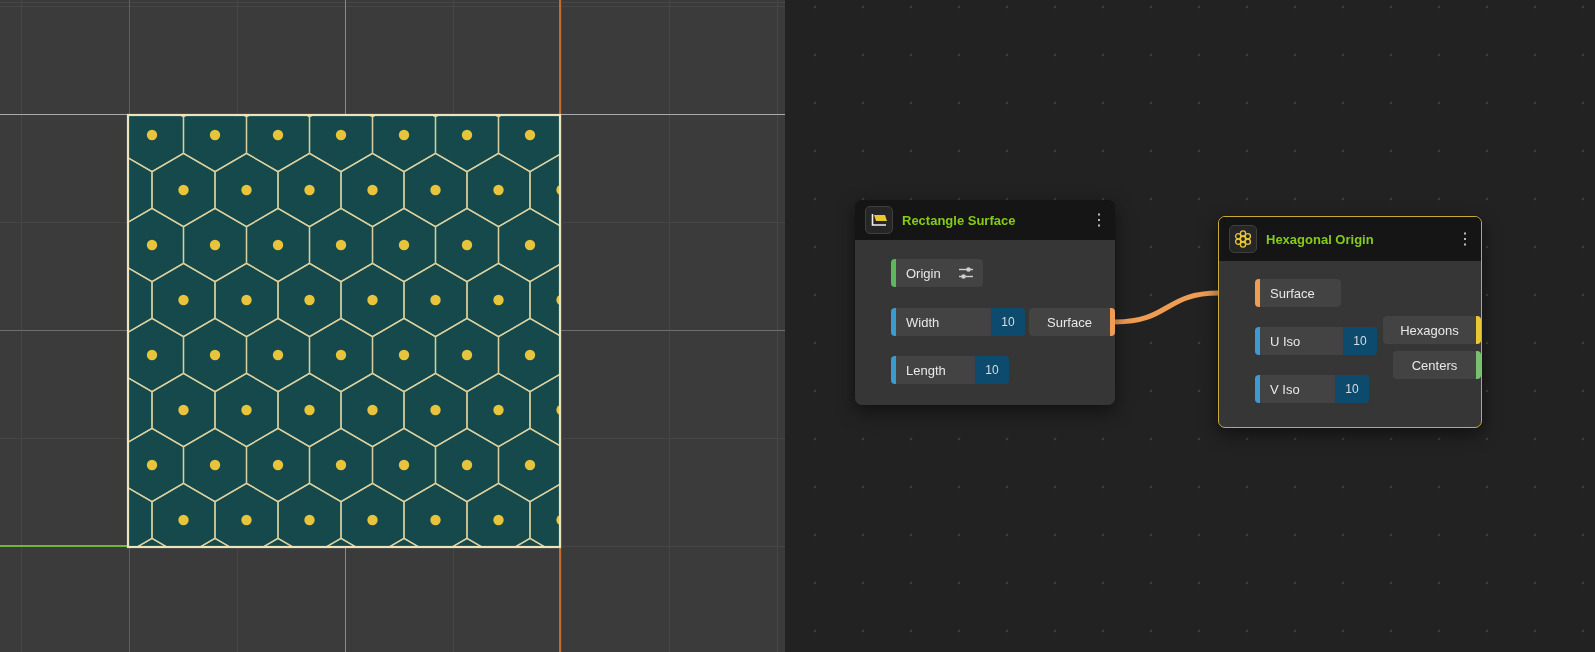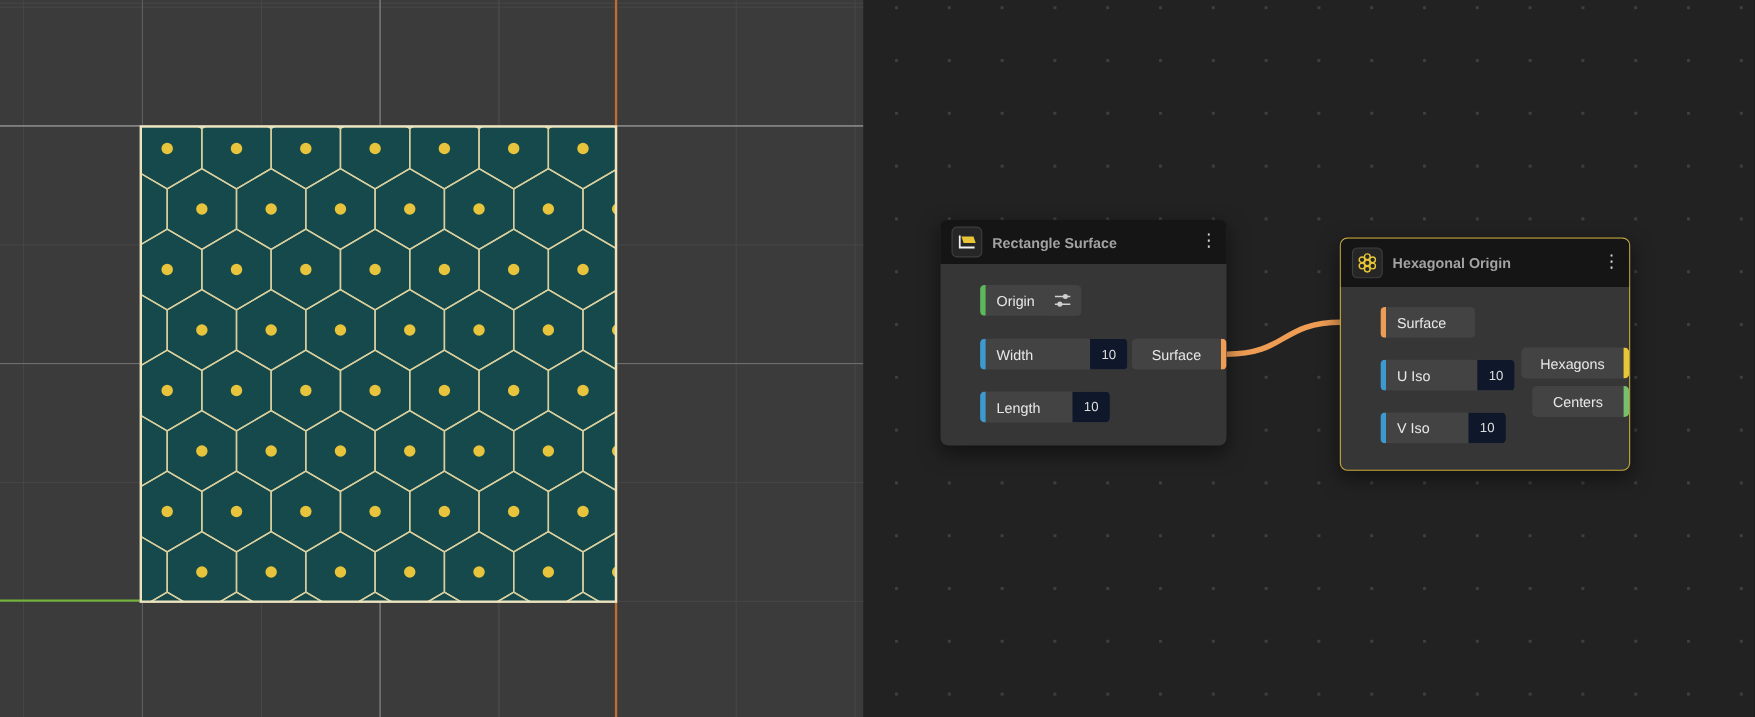--- a/index.html
+++ b/index.html
@@ -31,31 +31,31 @@
 
   .node{position:absolute;z-index:1;background:#363636;border-radius:7px;
         box-shadow:0 6px 18px rgba(0,0,0,.5);}
   .node.selected{border:1.5px solid var(--sel,#c9a93b);}
   .node-header{display:flex;align-items:center;gap:9px;padding:0 10px;background:#151515;
                border-radius:6px 6px 0 0;}
   .node1 .node-header{height:40px;}
   .node2 .node-header{height:44px;}
   .node-icon{width:26px;height:26px;border-radius:5px;background:#262626;border:1px solid #3f3f3f;
              display:flex;align-items:center;justify-content:center;flex:0 0 auto;}
-  .node-title{flex:1;color:#a3a3a3;font-size:13px;font-weight:bold;white-space:nowrap;}
+  .node-title{flex:1;color:#84cc16;font-size:13px;font-weight:bold;white-space:nowrap;}
   .kebab{color:#d6d6d6;font-size:16px;width:14px;text-align:center;cursor:pointer;line-height:1;}
 
   .pill{position:absolute;height:28px;background:#434343;border-radius:4px;overflow:hidden;
         display:flex;align-items:center;color:#e8e8e8;font-size:13px;}
   .pill.in{left:0;margin-left:36px;}
   .pill.out{right:0;}
   .bar{width:5px;align-self:stretch;flex:0 0 auto;}
   .lbl{padding:0 10px;white-space:nowrap;}
   .lbl.center{flex:1;text-align:center;padding:0 8px;}
-  .val{width:34px;align-self:stretch;flex:0 0 auto;background:#0f172a;color:#dddddd;
+  .val{width:34px;align-self:stretch;flex:0 0 auto;background:#0c4a6e;color:#dddddd;
        font-size:12px;display:flex;align-items:center;justify-content:center;}
   .ctrl-box{position:absolute;width:28px;height:28px;background:#434343;border-radius:4px;
             display:flex;align-items:center;justify-content:center;cursor:pointer;}
 </style>
 </head>
 <body>
 
 <div class="app">
 
   <div class="viewport" id="viewport">

